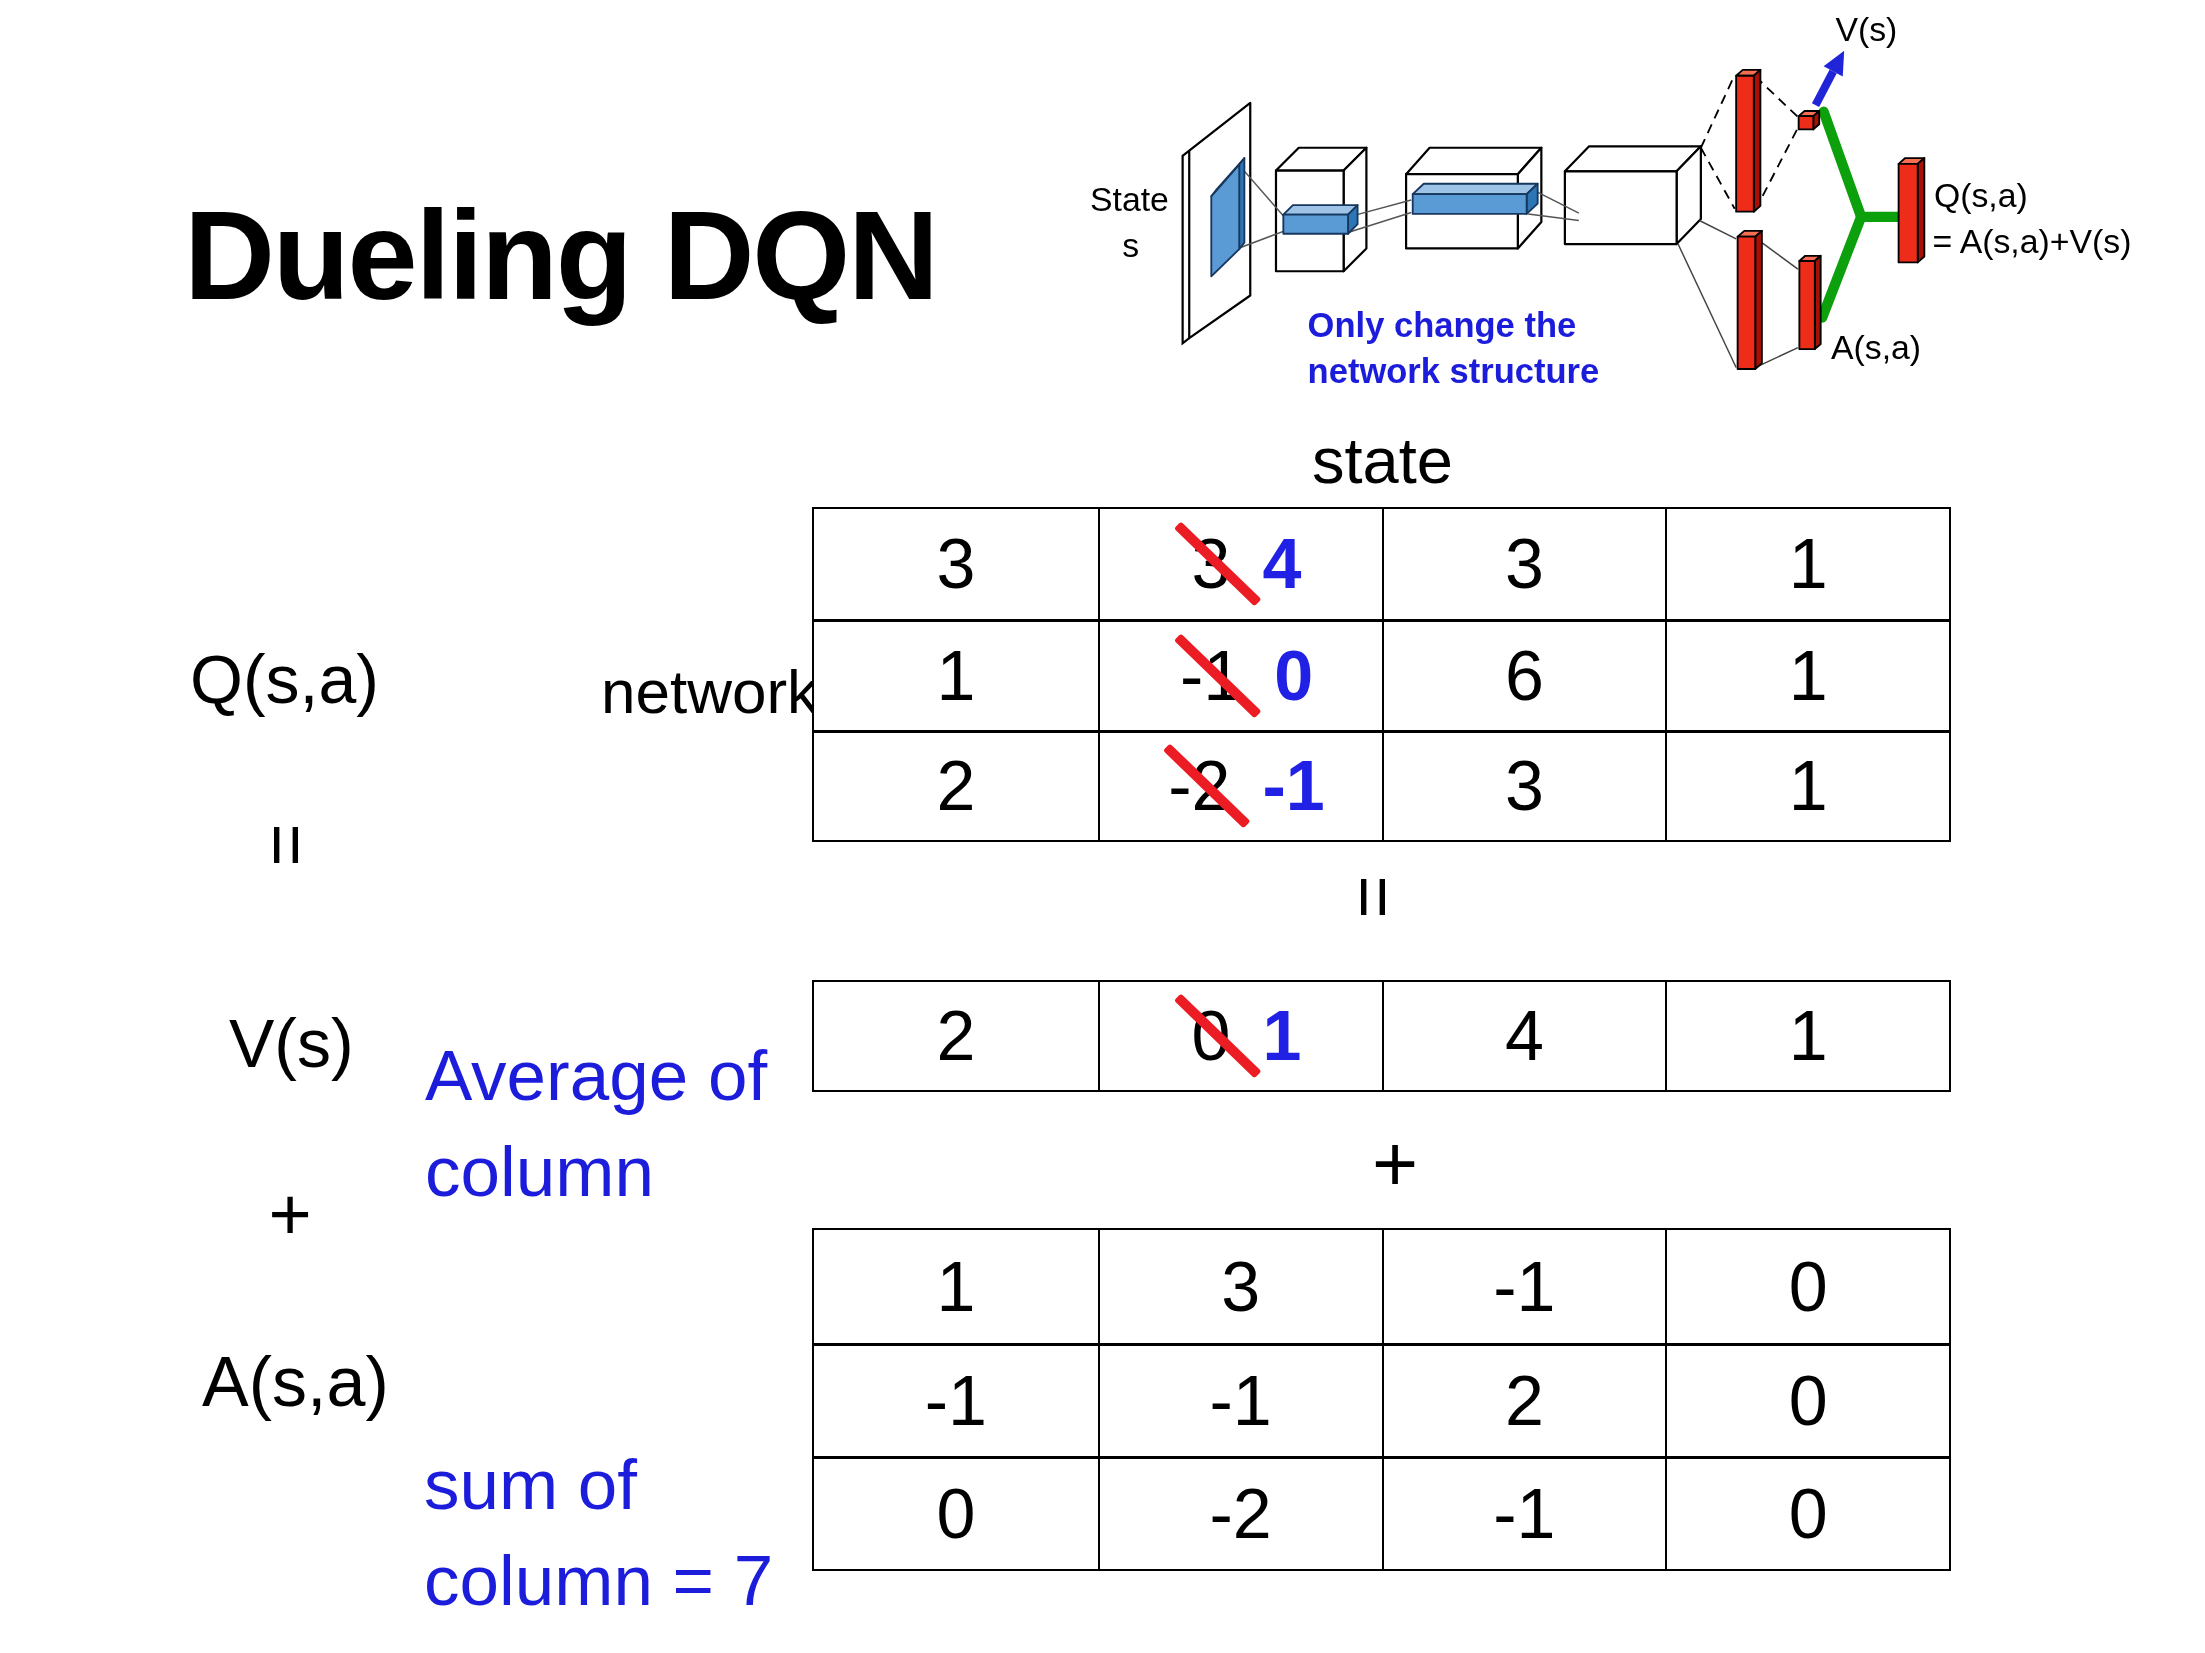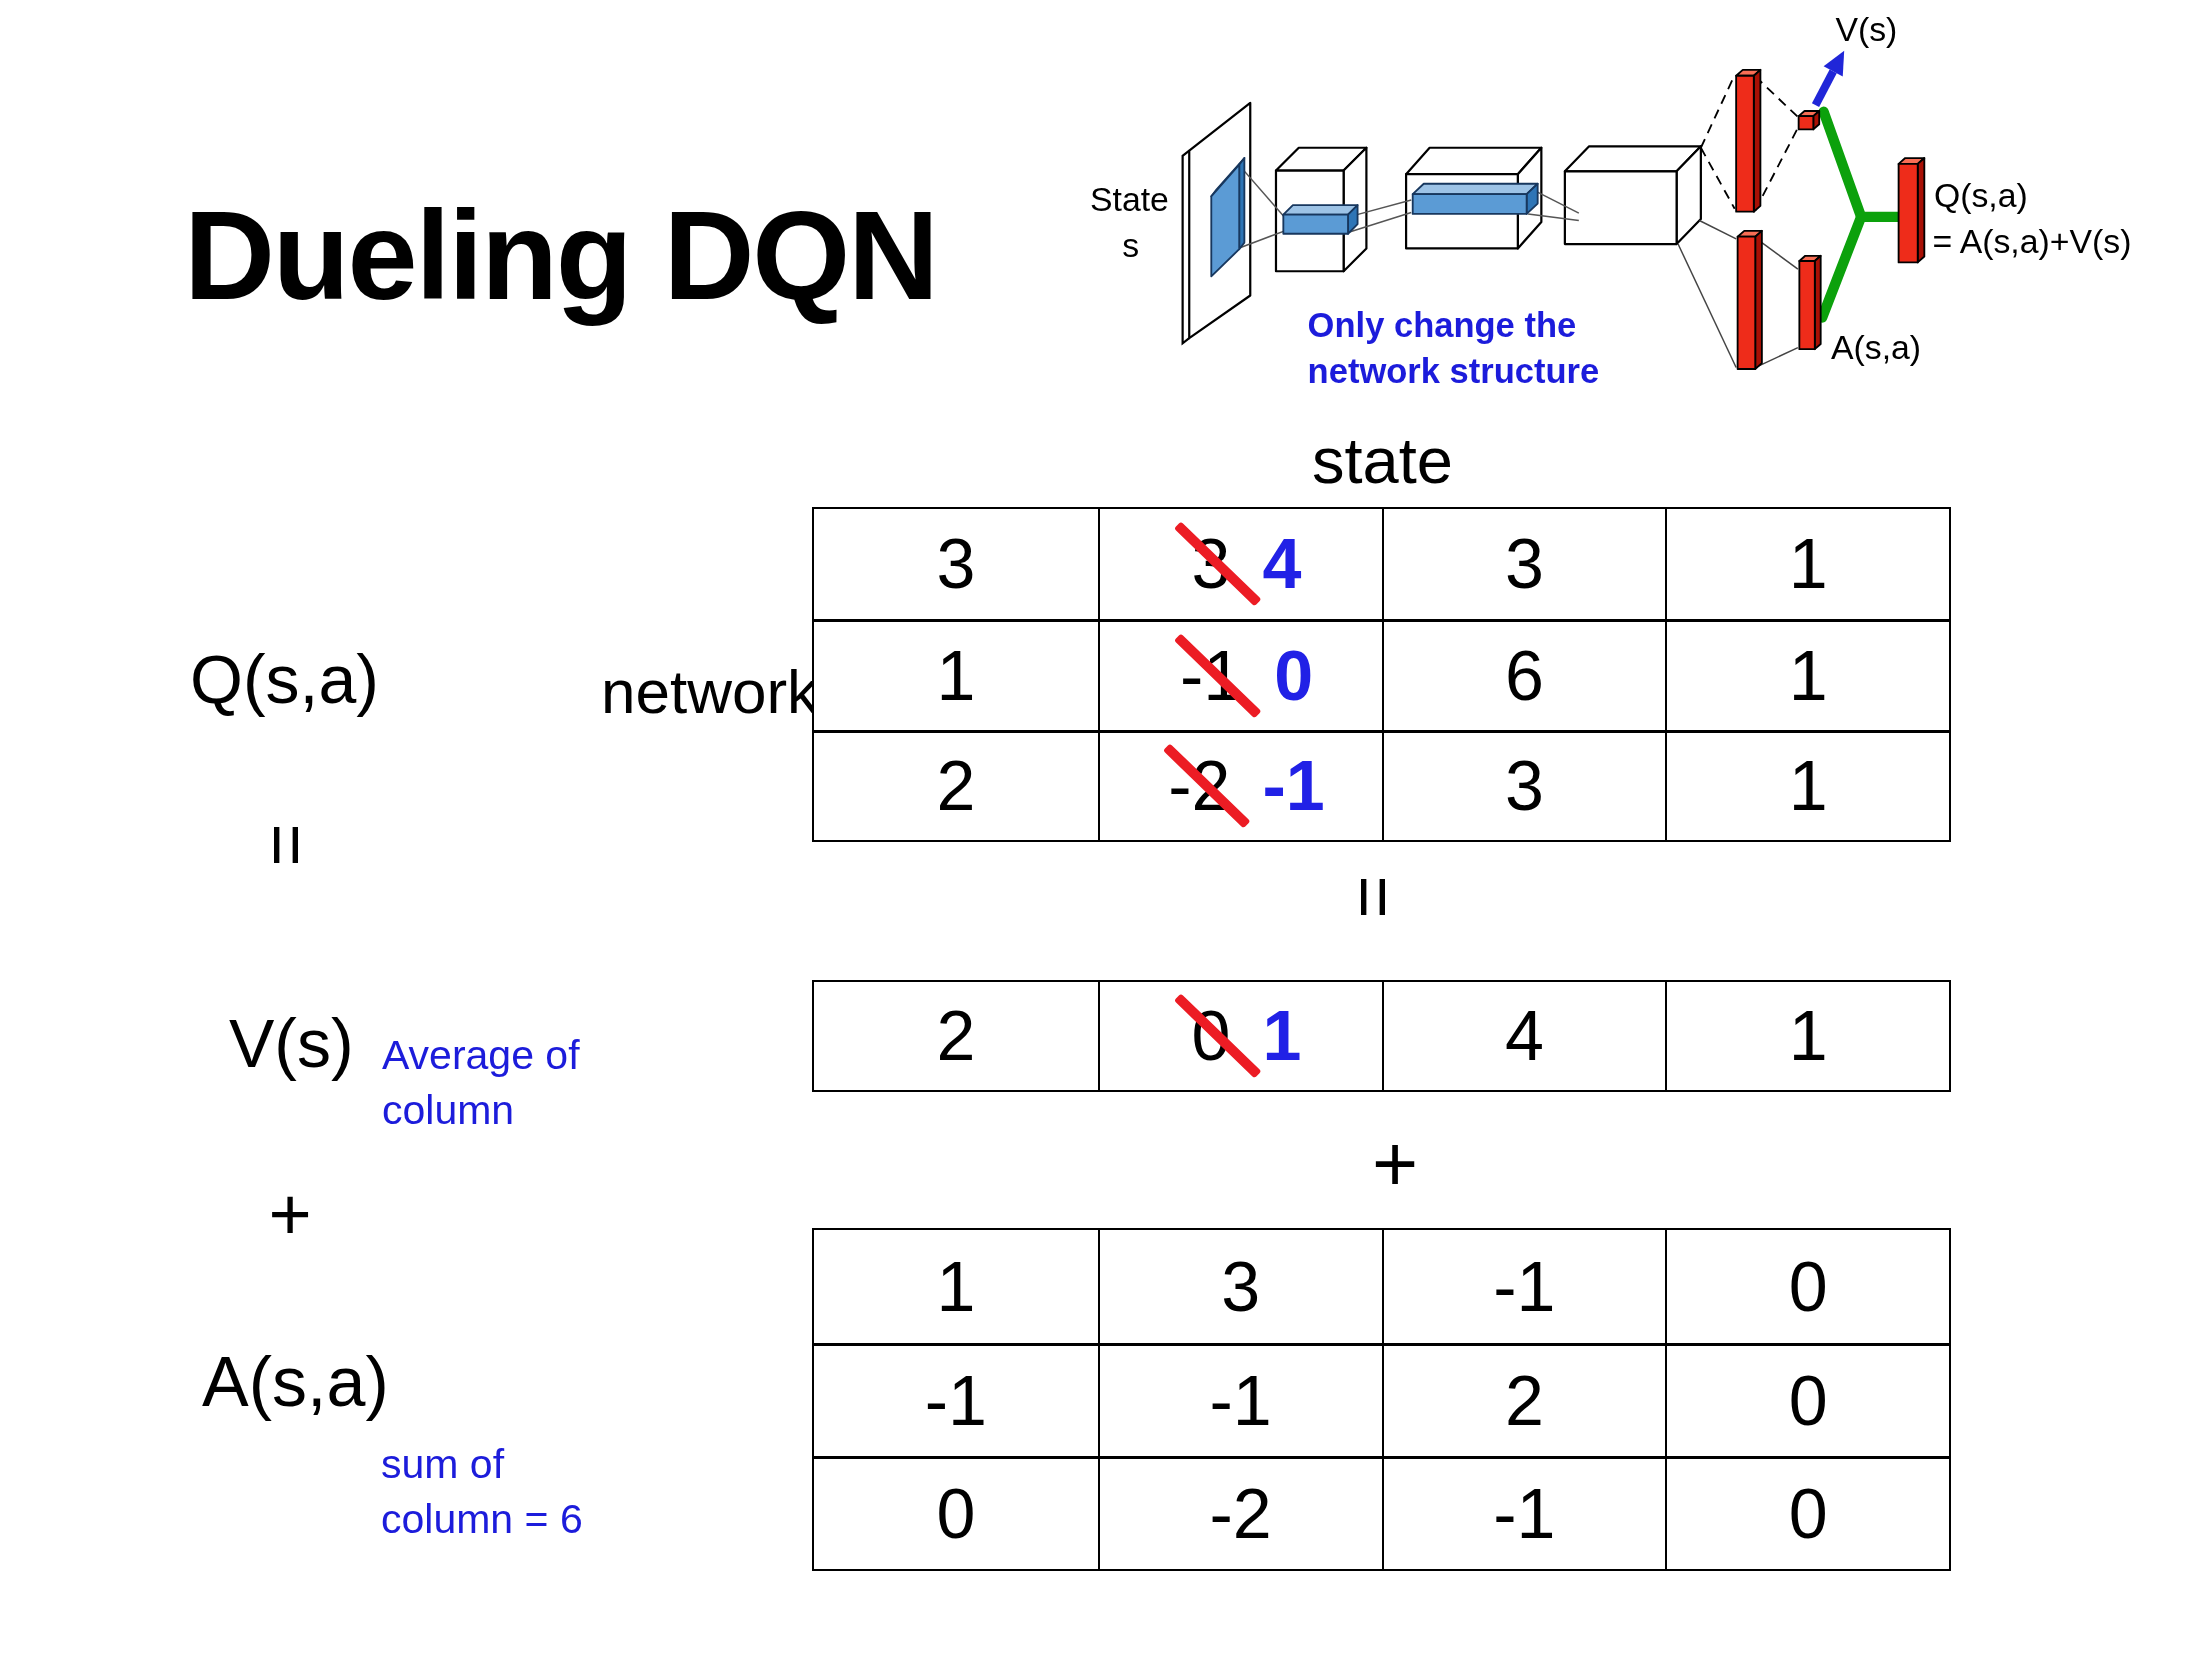--- a/index.html
+++ b/index.html
@@ -10,21 +10,21 @@
   .abs{position:absolute;line-height:1;white-space:nowrap;}
 
   .title{left:184px;top:193px;font-size:126px;letter-spacing:-2.2px;font-weight:700;}
 
   .lbl-q{left:190px;top:645px;font-size:68px;}
   .lbl-action{left:601px;top:661px;font-size:62px;}
   .lbl-state{left:1250px;top:428px;width:265px;text-align:center;font-size:65px;}
   .lbl-v{left:229px;top:1009px;font-size:68px;}
   .lbl-a{left:202px;top:1347px;font-size:70px;}
 
-  .bluenote{color:var(--blue-text,#1c1cdb);font-size:41px;line-height:1.35;white-space:pre-line;}
+  .bluenote{color:var(--blue-text,#1c1cdb);font-size:71px;line-height:1.35;white-space:pre-line;margin-left:43px;}
   .note-avg{left:382px;top:1028px;}
   .note-sum{left:381px;top:1437px;}
 
   .rot,.plus{
     position:absolute;width:88px;height:88px;display:flex;
     align-items:center;justify-content:center;font-size:74px;line-height:1;
   }
   .rot{transform:rotate(90deg);}
   .eq-left{left:243px;top:801px;}
   .eq-mid{left:1330px;top:853px;}
@@ -184,21 +184,21 @@
   <div class="abs lbl-state">state</div>
   <div class="rot eq-left">=</div>
   <div class="rot eq-mid">=</div>
   <div class="abs lbl-v">V(s)</div>
   <div class="abs bluenote note-avg">Average of
 column</div>
   <div class="plus plus-left">+</div>
   <div class="plus plus-mid">+</div>
   <div class="abs lbl-a">A(s,a)</div>
   <div class="abs bluenote note-sum">sum of
-column = 6</div>
+column = 7</div>
 
   <div class="mtable t-q">
     <div class="cell r0 c0">
         <span>3</span>
       </div>
     <div class="cell r0 c1">
       <div class="pair">
         <span class="oldwrap"><span>3</span><span class="strike"></span></span>
         <span class="newnum">4</span>
       </div>

